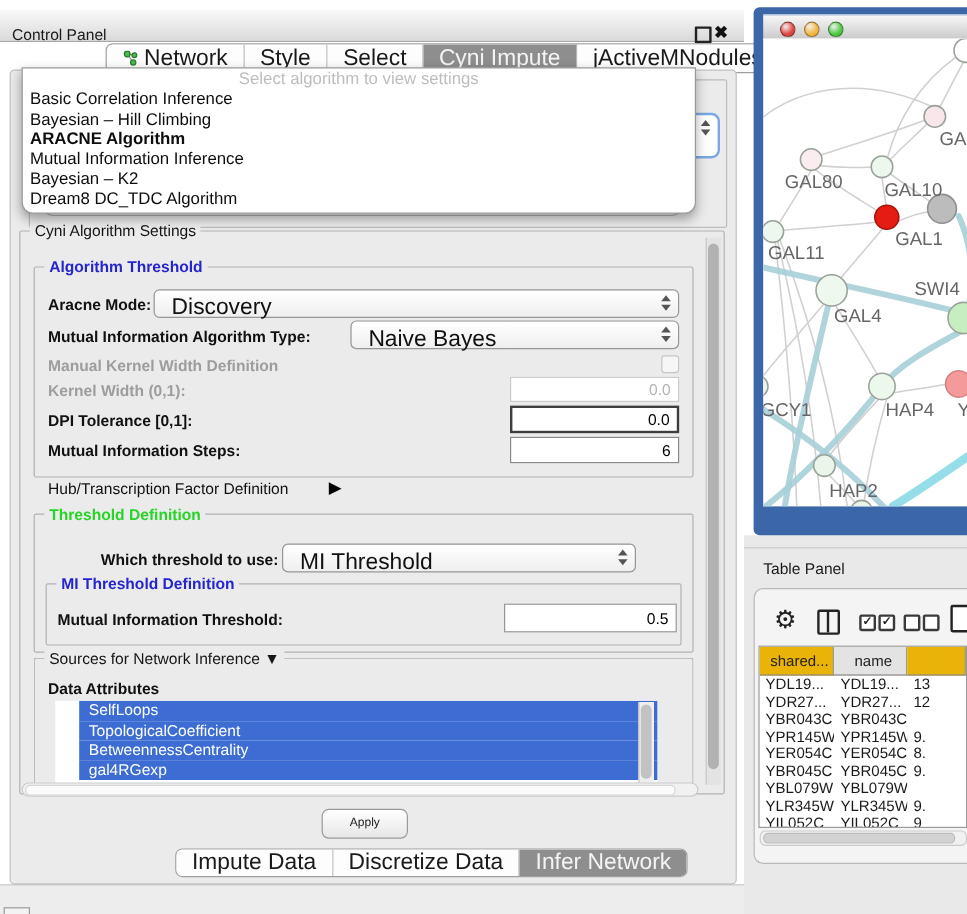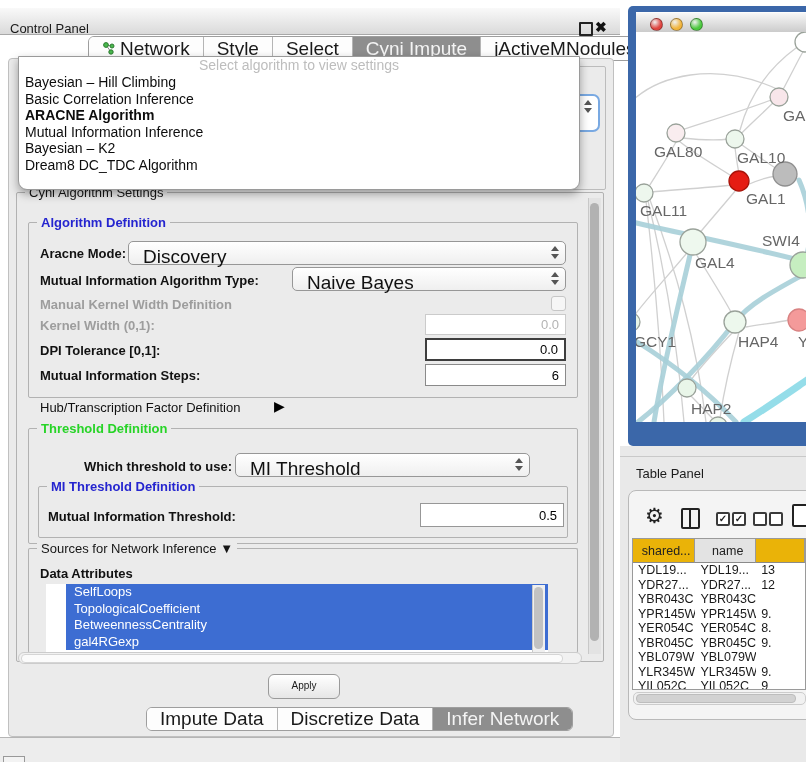--- a/index.html
+++ b/index.html
@@ -25,21 +25,21 @@
      border:1px solid #c0c0c0;border-radius:4px;}
 
   
   .ghost-grp{left:24px;top:66px;width:580px;height:122px;border:1px solid #bcbcbc;border-radius:2px;}
   #ghost-combo{left:36px;top:150px;width:532px;height:30px;border:1px solid #b0b0b0;border-radius:8px;
      background:#fcfcfc;font-size:14px;color:#c9c9c9;line-height:30px;padding-left:14px;box-sizing:border-box;}
   #ghost-spin{left:552px;top:94px;width:44px;height:34px;border:2px solid #79a9e2;border-radius:7px;background:#fff;}
 
   
   #dropdown{left:18px;top:56px;width:560px;background:#ffffff;border:1px solid #9a9a9a;
-     border-radius:0 0 9px 9px;box-shadow:0 4px 10px rgba(0,0,0,.35);padding-bottom:16px;z-index:30;}
+     border-radius:0 0 9px 9px;box-shadow:0 4px 10px rgba(0,0,0,.35);padding-bottom:4px;z-index:30;}
   #dd-prompt{text-align:center;color:#bdbdbd;font-size:14px;line-height:17px;}
   .dd-item{font-size:14px;line-height:16.5px;padding-left:6px;color:#0d0d0d;white-space:nowrap;}
   .dd-item.hl{font-weight:bold;}
 
   
   .grp{border:1px solid #b2b2b2;border-radius:2px;}
   .legend{position:absolute;top:-8px;left:8px;background:#ebebeb;padding:0 4px;font-size:13px;white-space:nowrap;}
   .legend.plain{font-weight:normal;color:#161616;}
   .legend.blue{font-weight:bold;color:#2525cf;}
   .legend.green{font-weight:bold;color:#27d427;}
@@ -153,38 +153,38 @@
   <div class="abs" id="ghost-spin">
     <div class="spin">
         <div class="up"></div>
         <div class="dn"></div>
       </div>
   </div>
   <div class="abs" id="ghost-combo">gal-filtered sif default node</div>
 
   <div class="abs" id="dropdown">
     <div id="dd-prompt">Select algorithm to view settings</div>
-  <div class="dd-item">Bayesian – Hill Climbing</div>
-      <div class="dd-item">Basic Correlation Inference</div>
+  <div class="dd-item">Basic Correlation Inference</div>
+      <div class="dd-item">Bayesian – Hill Climbing</div>
       <div class="dd-item hl">ARACNE Algorithm</div>
       <div class="dd-item">Mutual Information Inference</div>
       <div class="dd-item">Bayesian – K2</div>
       <div class="dd-item">Dream8 DC_TDC Algorithm</div>
     </div>
 
   <div class="abs grp" style="left:16px;top:192px;width:586px;height:468px;">
     <span class="legend plain">Cyni Algorithm Settings</span>
   </div>
 
   <div class="abs vtrack" style="left:588px;top:198px;width:12px;height:456px;">
     <div class="vthumb" style="top:5px;height:438px;"></div>
   </div>
 
   <div class="abs grp" style="left:28px;top:222px;width:548px;height:174px;">
-    <span class="legend blue" style="background:#ebebeb;">Algorithm Definition</span>
+    <span class="legend blue" style="background:#ebebeb;">Algorithm Threshold</span>
   </div>
   <span class="abs flabel" style="left:40px;top:246px;">Aracne Mode:</span>
   <div class="abs combo" style="left:128px;top:241px;width:438px;height:24px;">
     <span class="val">Discovery</span>
     <div class="spin">
         <div class="up"></div>
         <div class="dn"></div>
       </div>
   </div>
   <span class="abs flabel" style="left:40px;top:273px;">Mutual Information Algorithm Type:</span>

